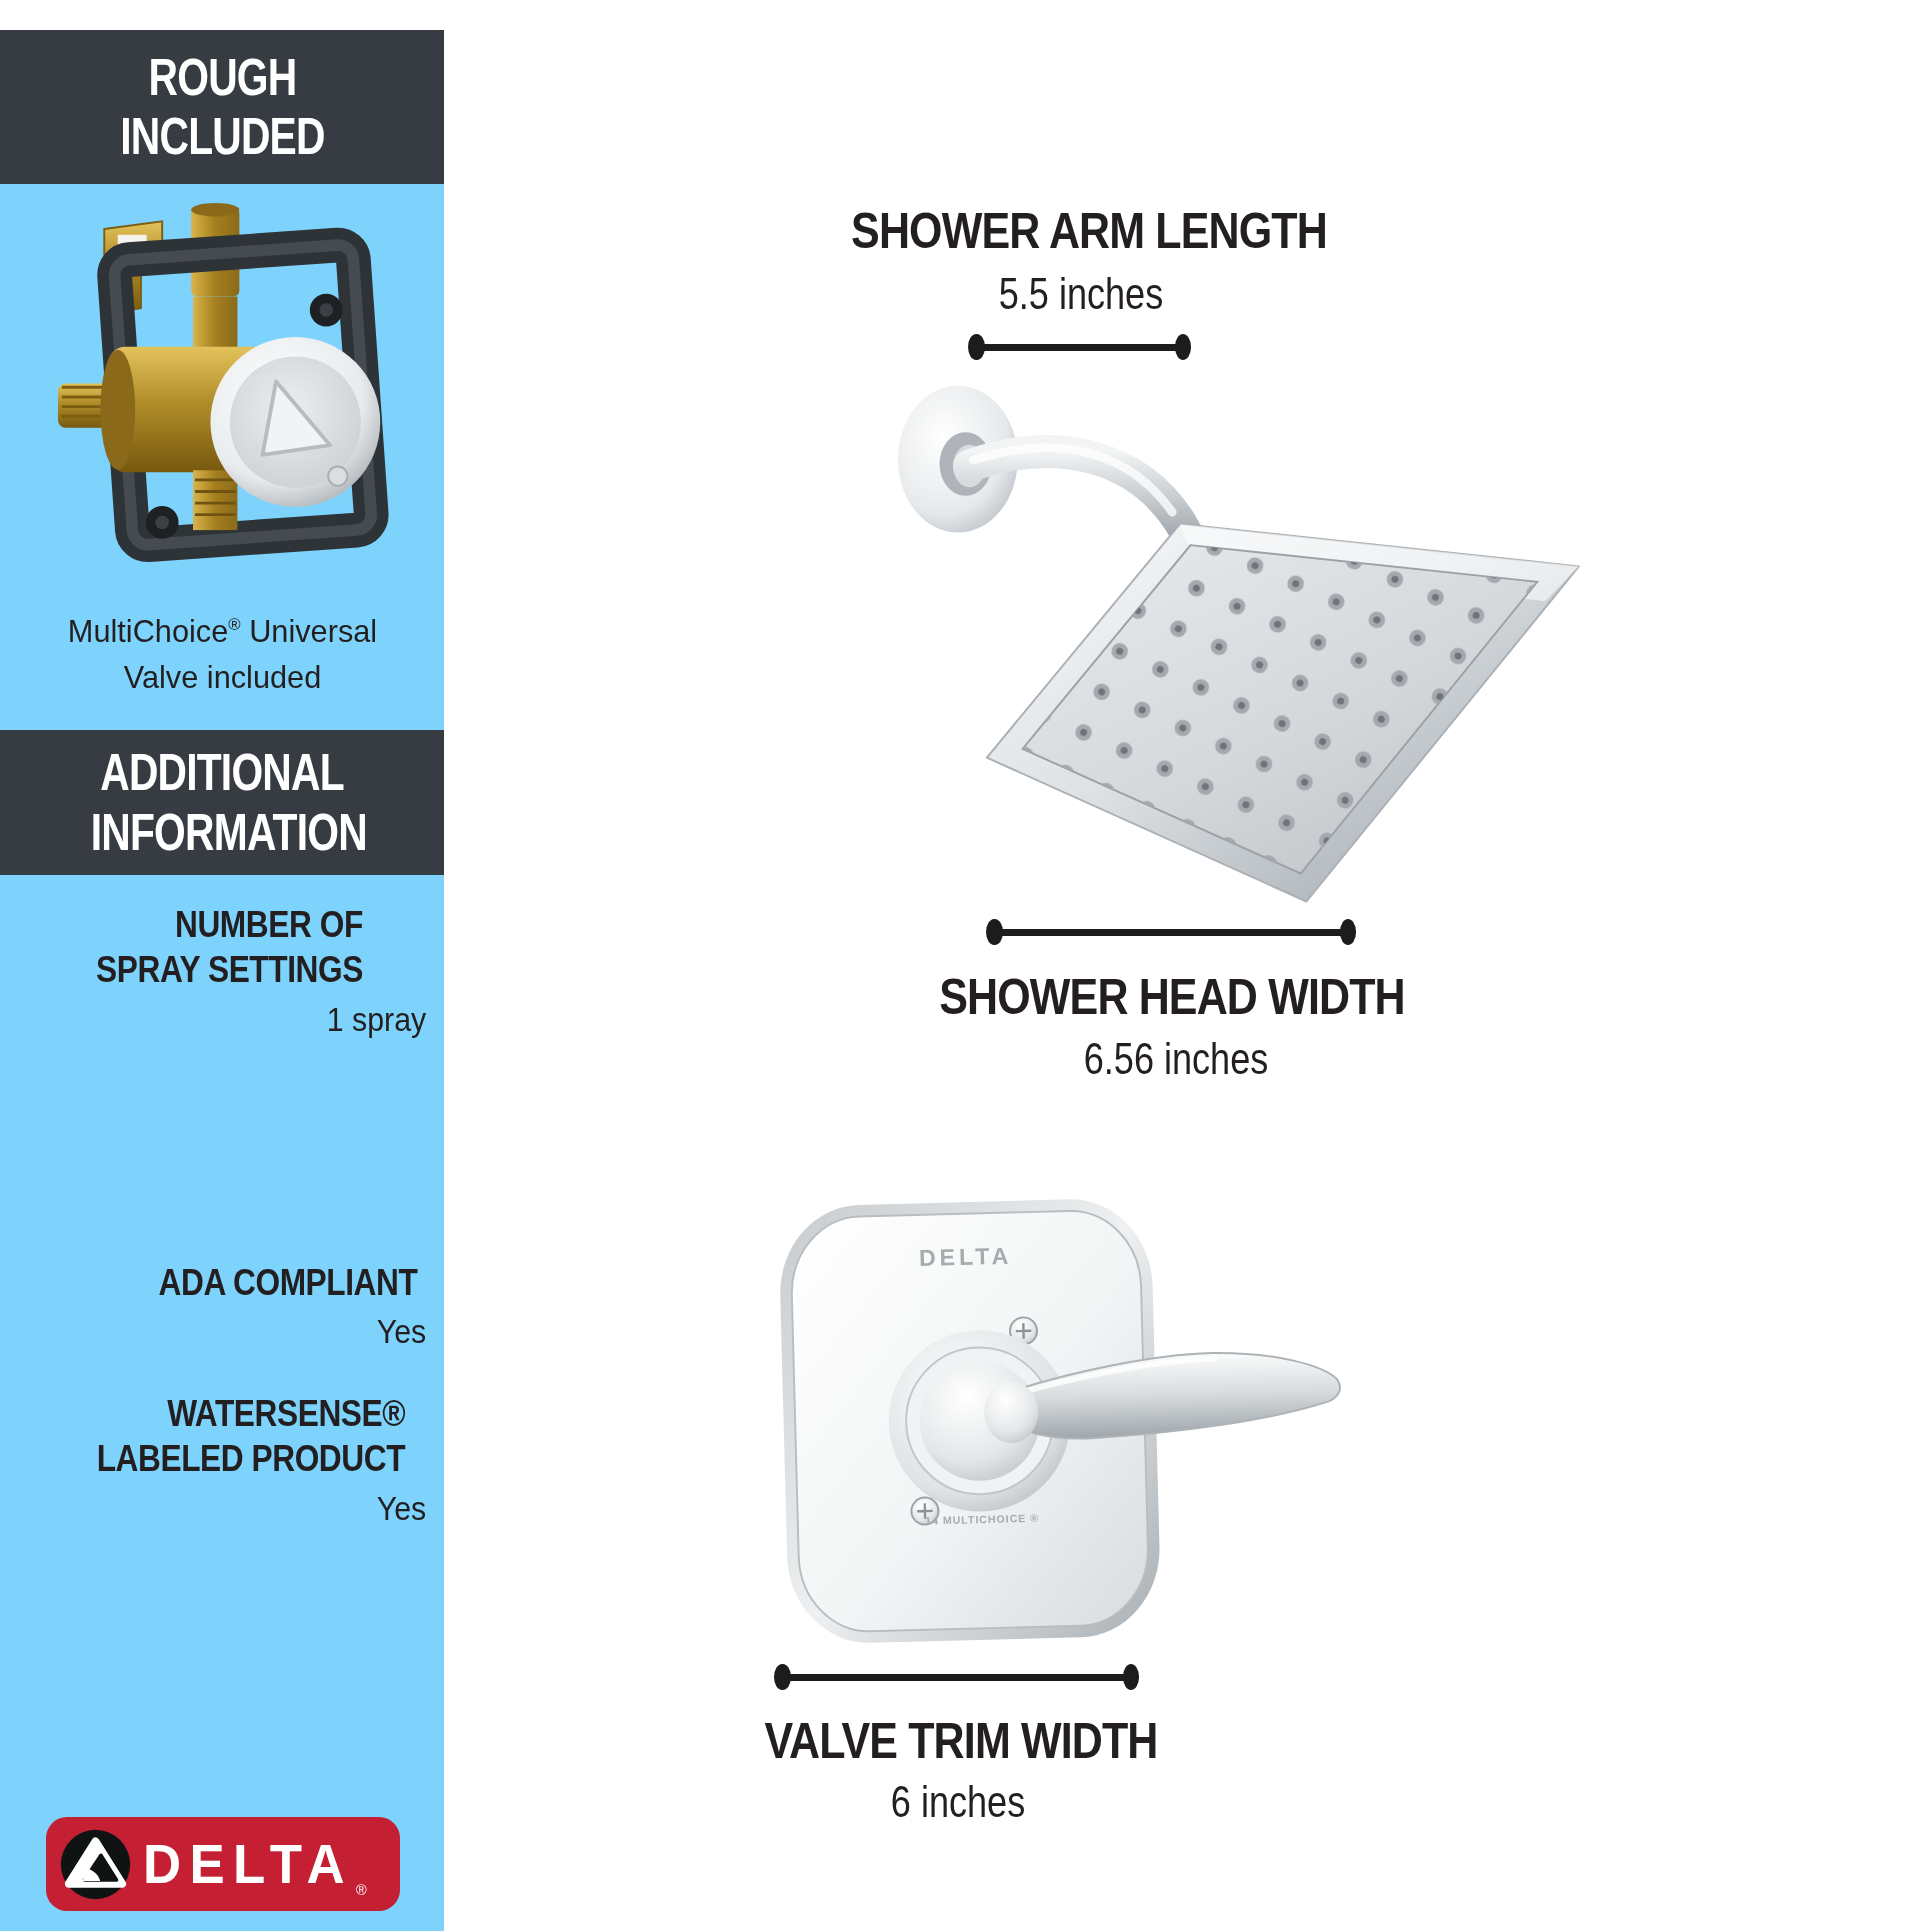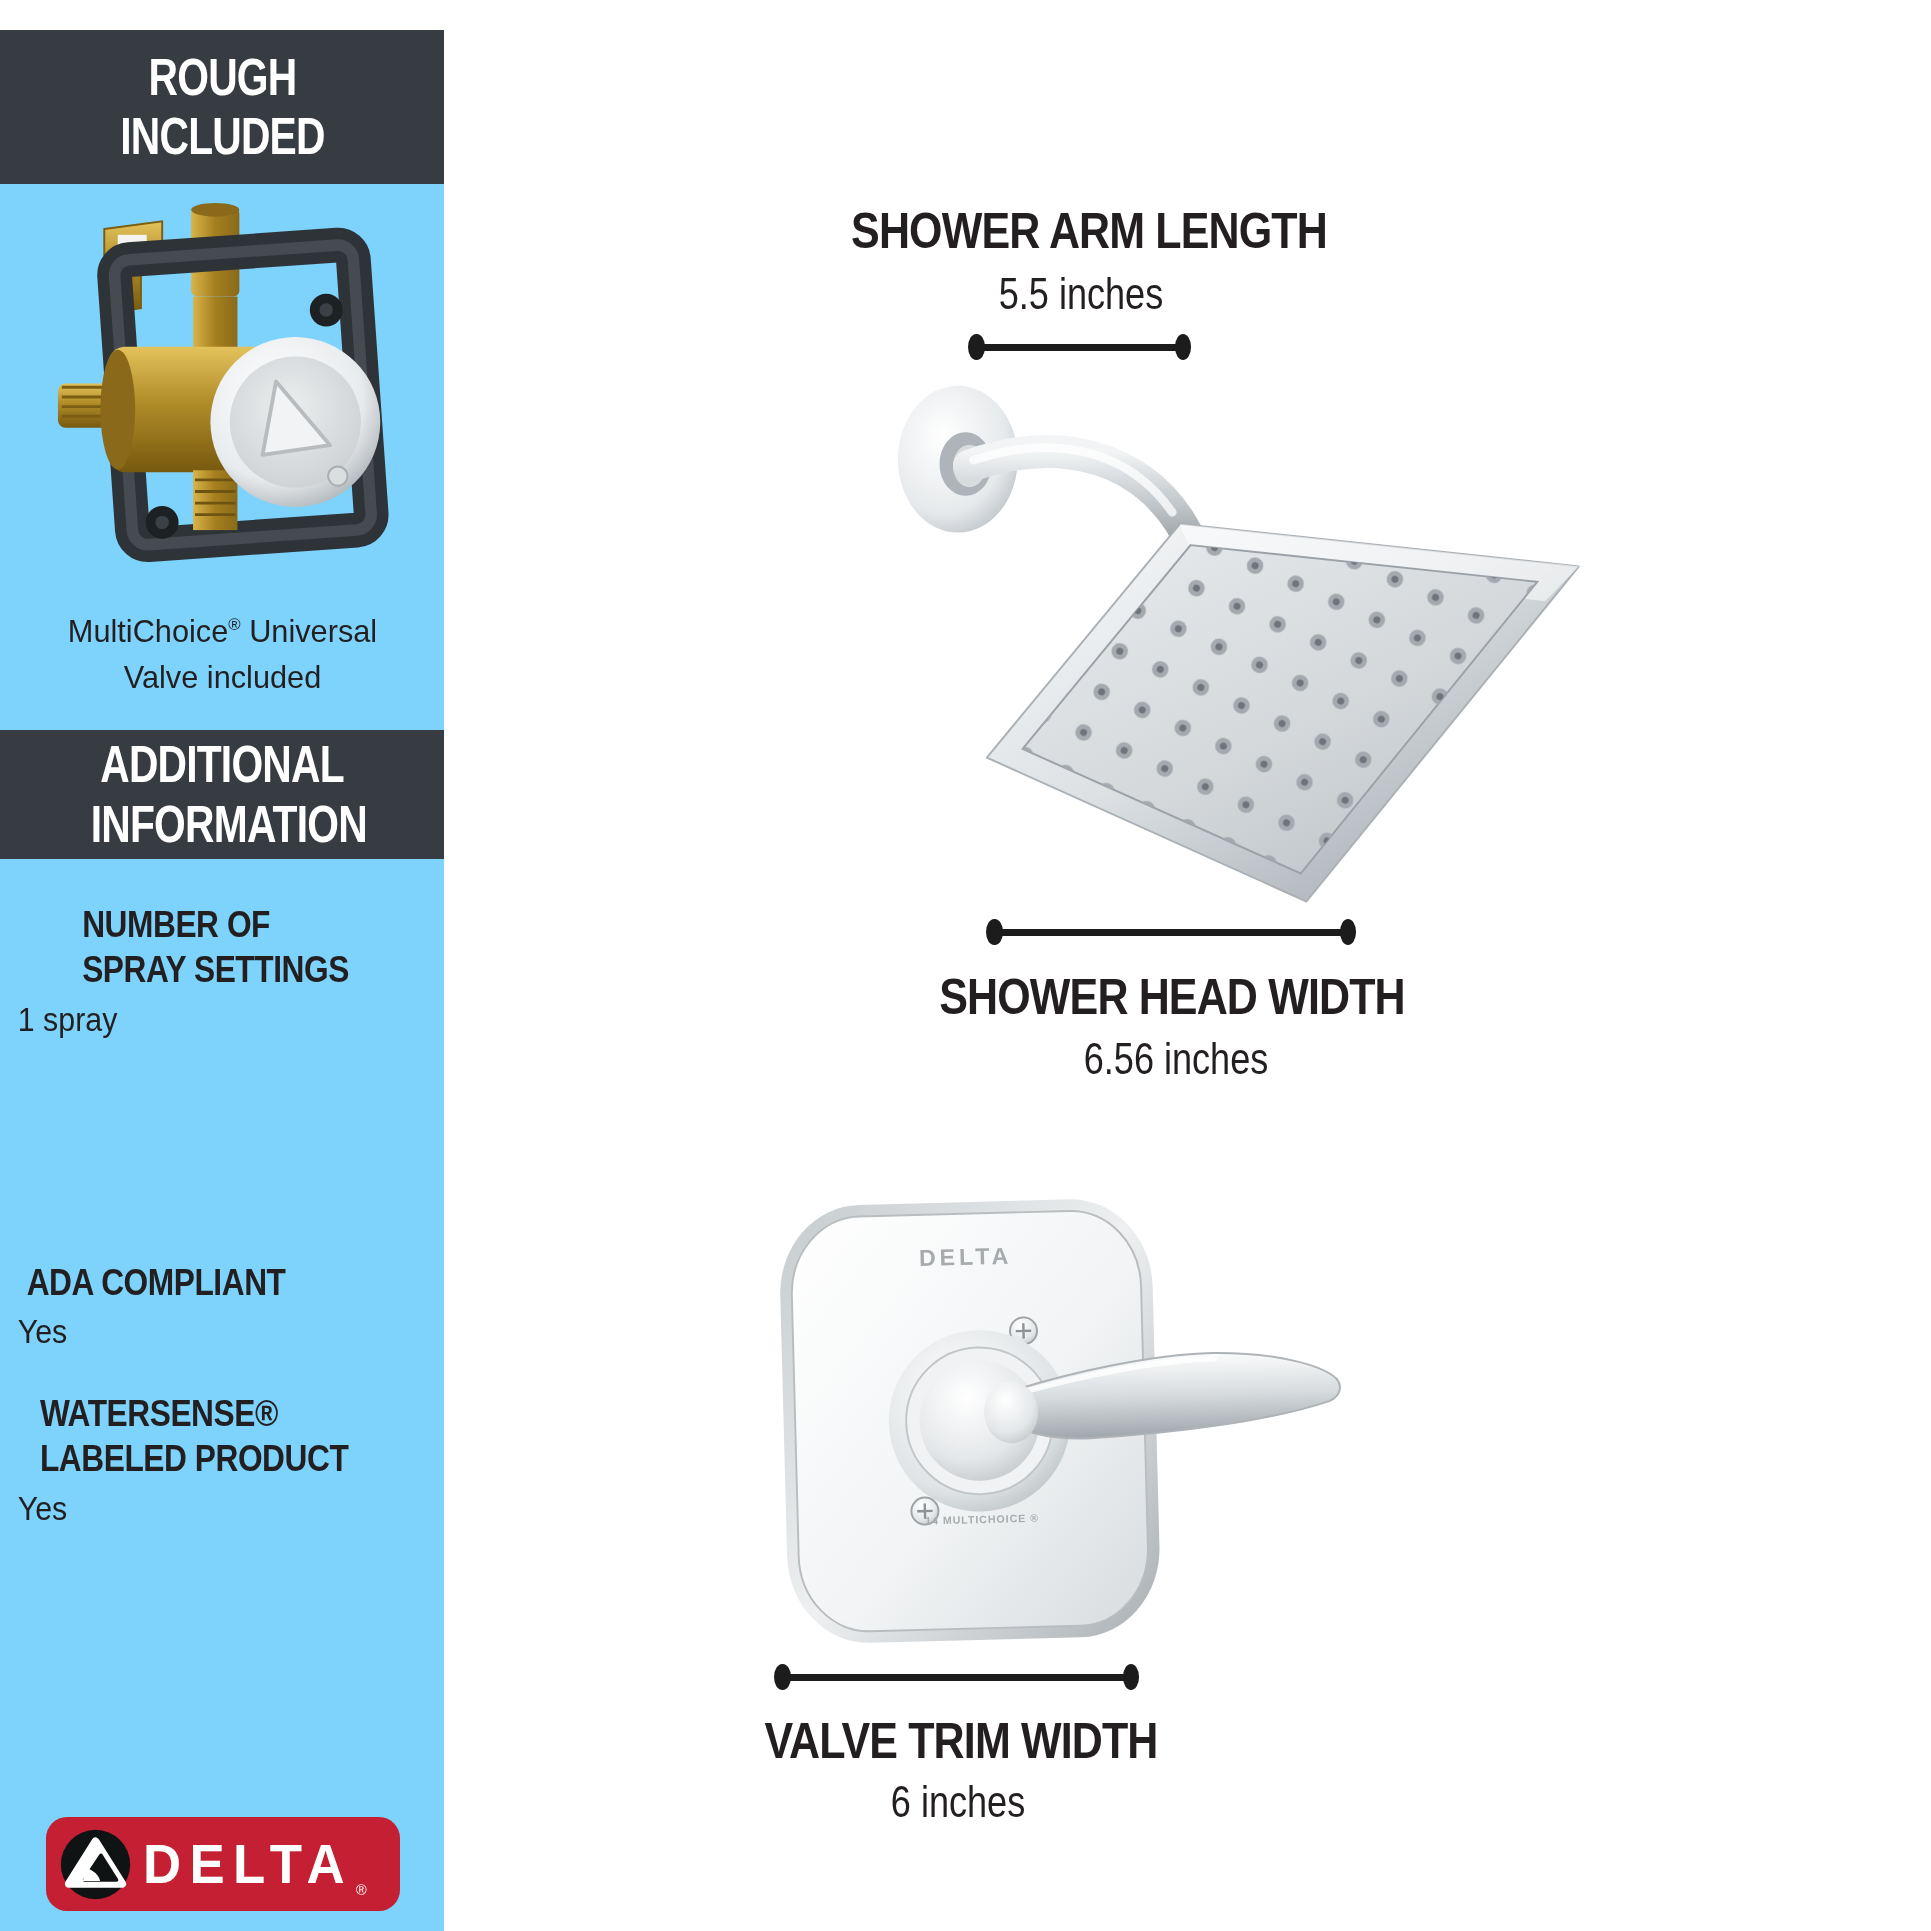--- a/index.html
+++ b/index.html
@@ -6,31 +6,31 @@
   .canvas{position:relative;width:1931px;height:1931px;background:#ffffff;overflow:hidden;
           font-family:"Liberation Sans","DejaVu Sans",sans-serif;color:#231f20;}
 
   
   .sidebar{position:absolute;left:0;top:8px;width:444px;height:1931px;background:#7dd3fc;margin-top:22px;}
   .side-header{position:absolute;left:0;width:444px;background:#363c41;color:#ffffff;
                display:flex;align-items:center;justify-content:center;text-align:center;}
   .side-header .hd{font-weight:700;font-size:51px;line-height:1.16;letter-spacing:-1px;
                    transform:scaleX(.8);transform-origin:50% 50%;white-space:pre-line;}
   .rough-box{top:0;height:154px;}
-  .info-box{top:700px;height:129px;}
+  .info-box{top:700px;height:145px;}
   .rough-box .hd{width:309px;}
   .info-box .hd{width:328px;}
 
   .valve-fig{position:absolute;left:48px;top:172px;width:348px;height:386px;}
 
   .caption{position:absolute;left:39px;top:546px;width:367px;text-align:center;
            font-size:32px;line-height:1.45;transform:scaleX(.96);transform-origin:50% 50%;}
   .caption sup{font-size:17.4px;}
 
-  .spec{position:absolute;left:0;width:444px;text-align:left;}
+  .spec{position:absolute;left:0;width:444px;text-align:right;}
   .spec .lab{display:block;margin:0 auto;font-weight:700;font-size:36px;line-height:1.26;
              letter-spacing:-0.5px;transform:scaleX(.88);transform-origin:50% 50%;}
   .spec .val{display:block;margin:5.8px auto 0;font-size:33px;line-height:1.25;
              transform:scaleX(.92);transform-origin:50% 50%;}
   .spec1{top:872px;} .spec1 .lab{width:319px;}
   .spec2{top:1087px;}
   .spec3{top:1230px;}
   .spec4{top:1361px;} .spec4 .lab{width:415px;}
 
   .delta-logo{position:absolute;left:46px;top:1787px;width:354px;height:94px;background:#c41f32;

